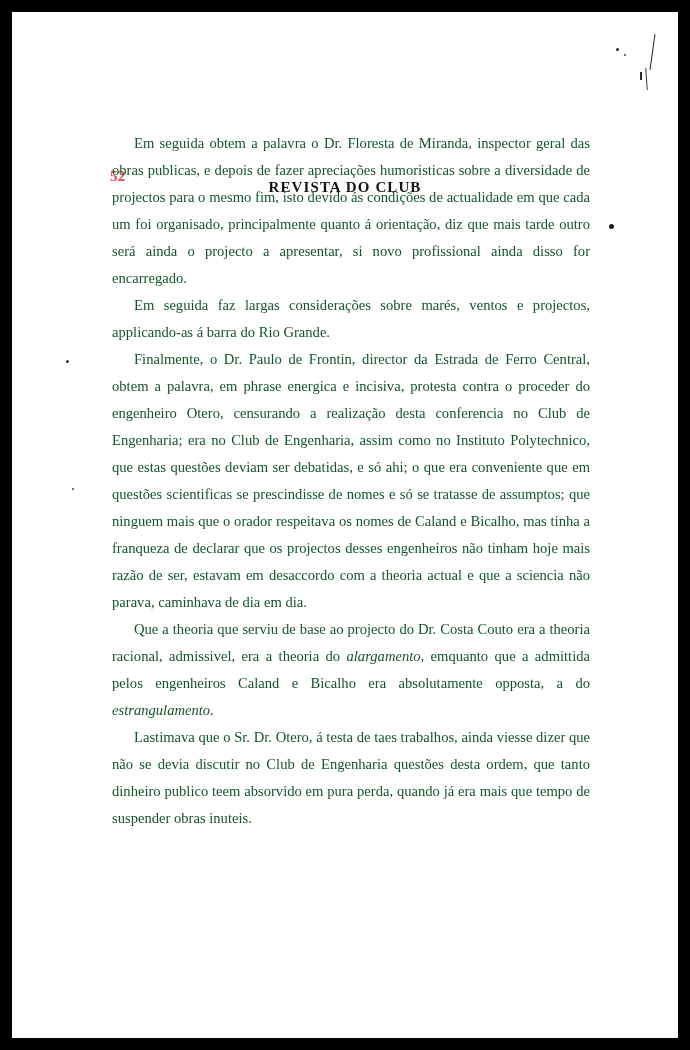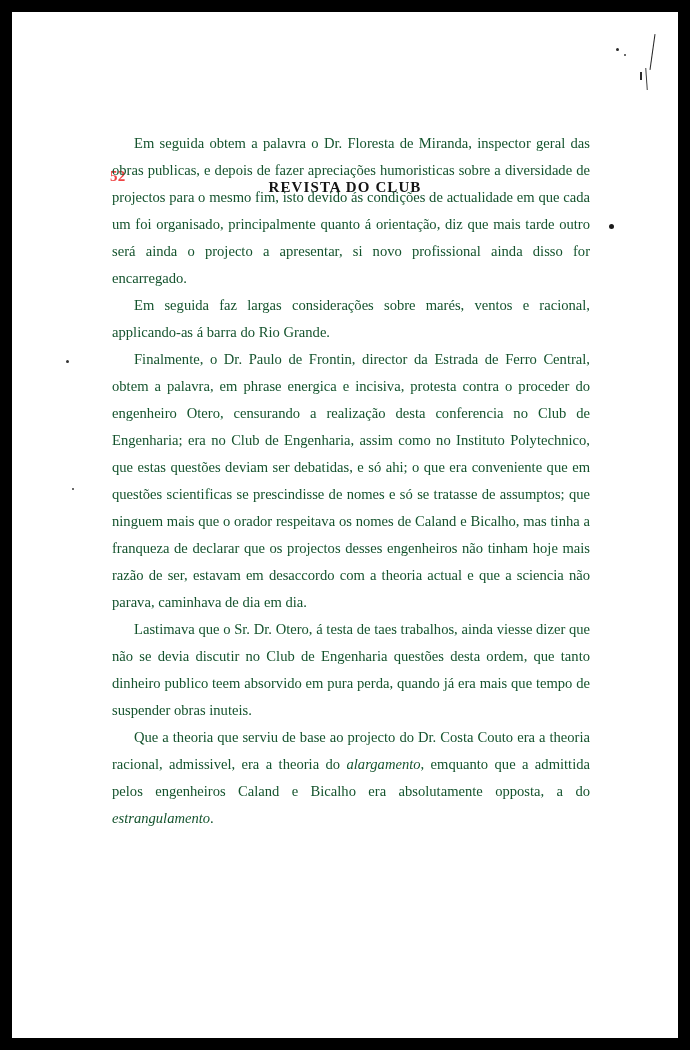--- a/index.html
+++ b/index.html
@@ -149,24 +149,24 @@
 <div class="page">
   <div class="scan">
 
     <div class="header">
       <div class="folio">52</div>
       <div class="running-head">REVISTA DO CLUB</div>
     </div>
 
     <div class="body-text">
       <p>Em seguida obtem a palavra o Dr. Floresta de Miranda, inspector geral das obras publicas, e depois de fazer apreciações humoristicas sobre a diversidade de projectos para o mesmo fim, isto devido ás condições de actualidade em que cada um foi organisado, principalmente quanto á orientação, diz que mais tarde outro será ainda o projecto a apresentar, si novo profissional ainda disso for encarregado.</p>
-      <p>Em seguida faz largas considerações sobre marés, ventos e racional, applicando-as á barra do Rio Grande.</p>
+      <p>Em seguida faz largas considerações sobre marés, ventos e projectos, applicando-as á barra do Rio Grande.</p>
       <p>Finalmente, o Dr. Paulo de Frontin, director da Estrada de Ferro Central, obtem a palavra, em phrase energica e incisiva, protesta contra o proceder do engenheiro Otero, censurando a realização desta conferencia no Club de Engenharia; era no Club de Engenharia, assim como no Instituto Polytechnico, que estas questões deviam ser debatidas, e só ahi; o que era conveniente que em questões scientificas se prescindisse de nomes e só se tratasse de assumptos; que ninguem mais que o orador respeitava os nomes de Caland e Bicalho, mas tinha a franqueza de declarar que os projectos desses engenheiros não tinham hoje mais razão de ser, estavam em desaccordo com a theoria actual e que a sciencia não parava, caminhava de dia em dia.</p>
+      <p><span>Que a theoria que serviu de base ao projecto do Dr. Costa Couto era a theoria racional, admissivel, era a theoria do </span><span class="ital">alargamento</span><span>, emquanto que a admittida pelos engenheiros Caland e Bicalho era absolutamente opposta, a do </span><span class="ital">estrangulamento</span><span>.</span></p>
       <p>Lastimava que o Sr. Dr. Otero, á testa de taes trabalhos, ainda viesse dizer que não se devia discutir no Club de Engenharia questões desta ordem, que tanto dinheiro publico teem absorvido em pura perda, quando já era mais que tempo de suspender obras inuteis.</p>
-      <p><span>Que a theoria que serviu de base ao projecto do Dr. Costa Couto era a theoria racional, admissivel, era a theoria do </span><span class="ital">alargamento</span><span>, emquanto que a admittida pelos engenheiros Caland e Bicalho era absolutamente opposta, a do </span><span class="ital">estrangulamento</span><span>.</span></p>
     </div>
 
     <div class="stray-dot"></div>
     <div class="speck-a"></div>
     <div class="speck-b"></div>
     <div class="edge-mark-1"></div>
     <div class="edge-mark-2"></div>
     <div class="edge-mark-3"></div>
     <div class="fleck-left"></div>
     <div class="fleck-left2"></div>

